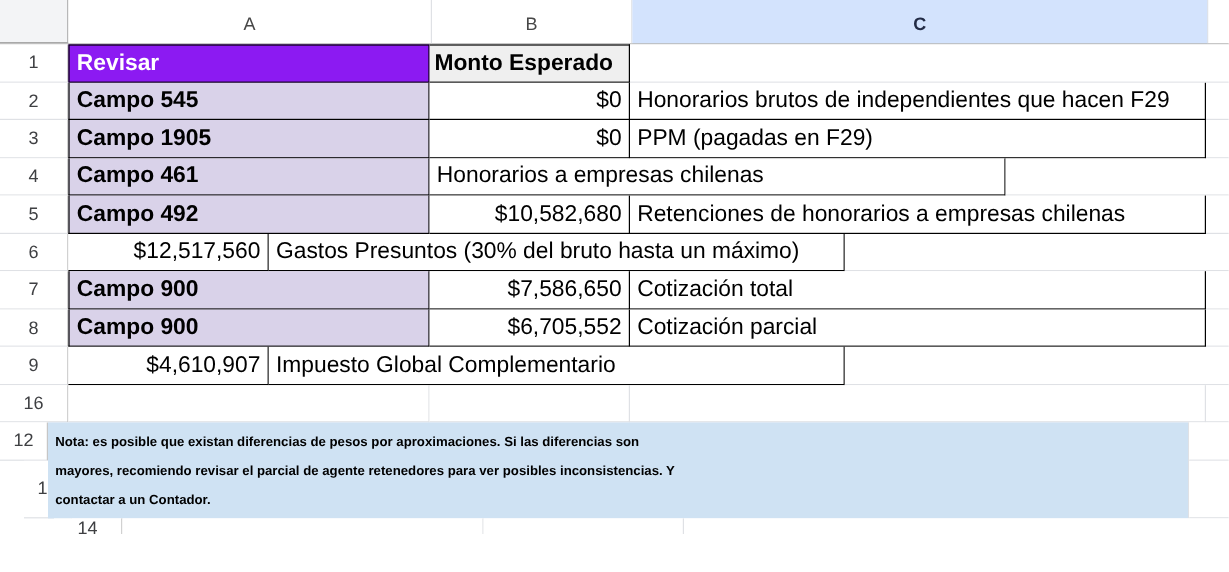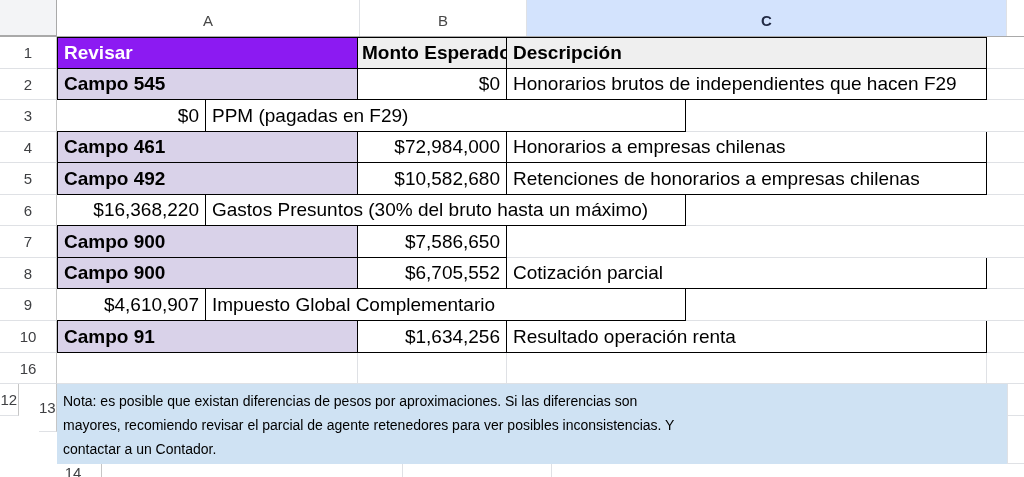--- a/index.html
+++ b/index.html
@@ -32,21 +32,21 @@
   .colhead.d{flex:1;border-right:none;}
 
   
   .row{display:flex;width:1024px;}
   .rowhead{width:57px;display:flex;align-items:center;justify-content:center;background:#fff;
            color:var(--rownumtext);font-size:15px;border-right:1px solid var(--rowheadline);
            border-bottom:1px solid var(--grid);}
   .cell{display:flex;align-items:center;font-size:19px;color:#000;overflow:hidden;white-space:nowrap;}
   .col-a{width:301px;padding-left:6px;font-weight:bold;background:var(--lavender);
          border-left:1px solid var(--tborder);border-right:1px solid var(--tborder);border-bottom:1px solid var(--tborder);}
-  .col-b{width:149px;justify-content:flex-end;padding-right:6px;background:#fff;
+  .col-b{width:167px;justify-content:flex-end;padding-right:6px;background:#fff;
          border-right:1px solid var(--tborder);border-bottom:1px solid var(--tborder);}
   .col-c{width:480px;padding-left:6px;background:#fff;
          border-right:1px solid var(--tborder);border-bottom:1px solid var(--tborder);}
   .col-d{flex:1;border-bottom:1px solid var(--grid);background:#fff;}
 
   
   .header-row{height:32px;}
   .header-row .col-a{background:var(--purple);color:#fff;border-top:1px solid var(--tborder);}
   .header-row .col-b{background:var(--hdrgray);font-weight:bold;justify-content:flex-start;padding-left:4px;padding-right:0;border-top:1px solid var(--tborder);}
   .header-row .col-c{background:var(--hdrgray);font-weight:bold;border-top:1px solid var(--tborder);}
@@ -56,26 +56,26 @@
         border-right:1px solid var(--grid);border-bottom:1px solid var(--grid);}
   .empty-row .col-b{border-right:1px solid var(--grid);border-bottom:1px solid var(--grid);}
   .empty-row .col-c{border-right:1px solid var(--grid);border-bottom:1px solid var(--grid);}
   .row11{height:31px;}
   .row14{height:13px;margin-left:45px;}
   .row14 .rowhead{border-bottom:none;align-items:flex-start;}
   .row14 .cell{border-bottom:none !important;}
 
   
   .note-block{display:flex;height:80px;}
-  .rowhead-stack{width:57px;display:flex;flex-direction:row;}
+  .rowhead-stack{width:40px;display:flex;flex-direction:column;}
   .rowhead-stack .rowhead{width:100%;}
   .rh12{height:32px;}
   .rh13{height:48px;margin-left:20px;}
   .note-cell{width:950px;background:var(--noteblue);padding:5px 0 0 6px;}
-  .note-line{font-size:14px;line-height:24px;font-weight:normal;color:#000;white-space:nowrap;}
+  .note-line{font-size:11px;line-height:24px;font-weight:bold;color:#000;white-space:nowrap;}
   .note-sliver{flex:1;display:flex;flex-direction:column;border-left:1px solid var(--grid);}
   .note-sliver div{width:100%;border-bottom:1px solid var(--grid);background:#fff;}
   .ns12{height:32px;}
   .ns13{height:48px;}
 </style>
 </head>
 <body>
 
 <div class="sheet">
 
@@ -84,92 +84,85 @@
     <div class="colhead a">A</div>
     <div class="colhead b">B</div>
     <div class="colhead c">C</div>
     <div class="colhead d"></div>
   </div>
 
   <div class="row header-row">
     <div class="rowhead">1</div>
     <div class="cell col-a">Revisar</div>
     <div class="cell col-b">Monto Esperado</div>
-    <div class="cell col-c">Descripción</div>
     <div class="cell col-d"></div>
   </div>
 
   <div id="data-rows">
   <div class="row data-row" style="height: 31px;">
     <div class="rowhead">2</div>
     <div class="cell col-a">Campo 545</div>
     <div class="cell col-b">$0</div>
     <div class="cell col-c">Honorarios brutos de independientes que hacen F29</div>
     <div class="cell col-d"></div>
   </div>
 
   <div class="row data-row" style="height: 32px;">
     <div class="rowhead">3</div>
+    <div class="cell col-a">Campo 1905</div>
     <div class="cell col-b">$0</div>
     <div class="cell col-c">PPM (pagadas en F29)</div>
     <div class="cell col-d"></div>
   </div>
 
   <div class="row data-row" style="height: 31px;">
     <div class="rowhead">4</div>
     <div class="cell col-a">Campo 461</div>
-    <div class="cell col-b">$72,984,000</div>
     <div class="cell col-c">Honorarios a empresas chilenas</div>
     <div class="cell col-d"></div>
   </div>
 
   <div class="row data-row" style="height: 32px;">
     <div class="rowhead">5</div>
     <div class="cell col-a">Campo 492</div>
     <div class="cell col-b">$10,582,680</div>
     <div class="cell col-c">Retenciones de honorarios a empresas chilenas</div>
     <div class="cell col-d"></div>
   </div>
 
   <div class="row data-row" style="height: 31px;">
     <div class="rowhead">6</div>
-    <div class="cell col-b">$16,368,220</div>
+    <div class="cell col-b">$12,517,560</div>
     <div class="cell col-c">Gastos Presuntos (30% del bruto hasta un máximo)</div>
     <div class="cell col-d"></div>
   </div>
 
   <div class="row data-row" style="height: 32px;">
     <div class="rowhead">7</div>
     <div class="cell col-a">Campo 900</div>
     <div class="cell col-b">$7,586,650</div>
+    <div class="cell col-c">Cotización total</div>
     <div class="cell col-d"></div>
   </div>
 
   <div class="row data-row" style="height: 31px;">
     <div class="rowhead">8</div>
     <div class="cell col-a">Campo 900</div>
     <div class="cell col-b">$6,705,552</div>
     <div class="cell col-c">Cotización parcial</div>
     <div class="cell col-d"></div>
   </div>
 
   <div class="row data-row" style="height: 32px;">
     <div class="rowhead">9</div>
     <div class="cell col-b">$4,610,907</div>
     <div class="cell col-c">Impuesto Global Complementario</div>
     <div class="cell col-d"></div>
   </div>
 
-  <div class="row data-row" style="height: 32px;">
-    <div class="rowhead">10</div>
-    <div class="cell col-a">Campo 91</div>
-    <div class="cell col-b">$1,634,256</div>
-    <div class="cell col-c">Resultado operación renta</div>
-    <div class="cell col-d"></div>
-  </div>
 </div>
 
   <div class="row empty-row row11">
     <div class="rowhead">16</div>
     <div class="cell col-a"></div>
     <div class="cell col-b"></div>
     <div class="cell col-c"></div>
     <div class="cell col-d"></div>
   </div>
 

